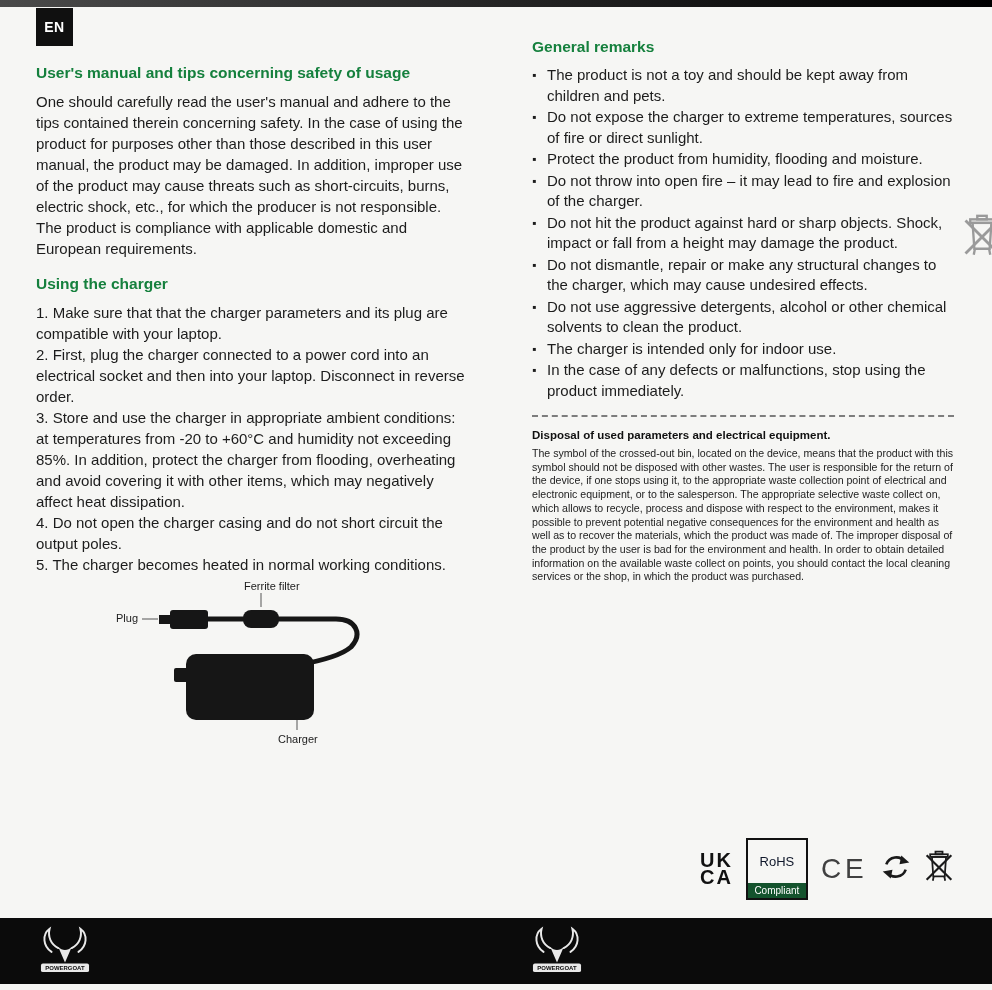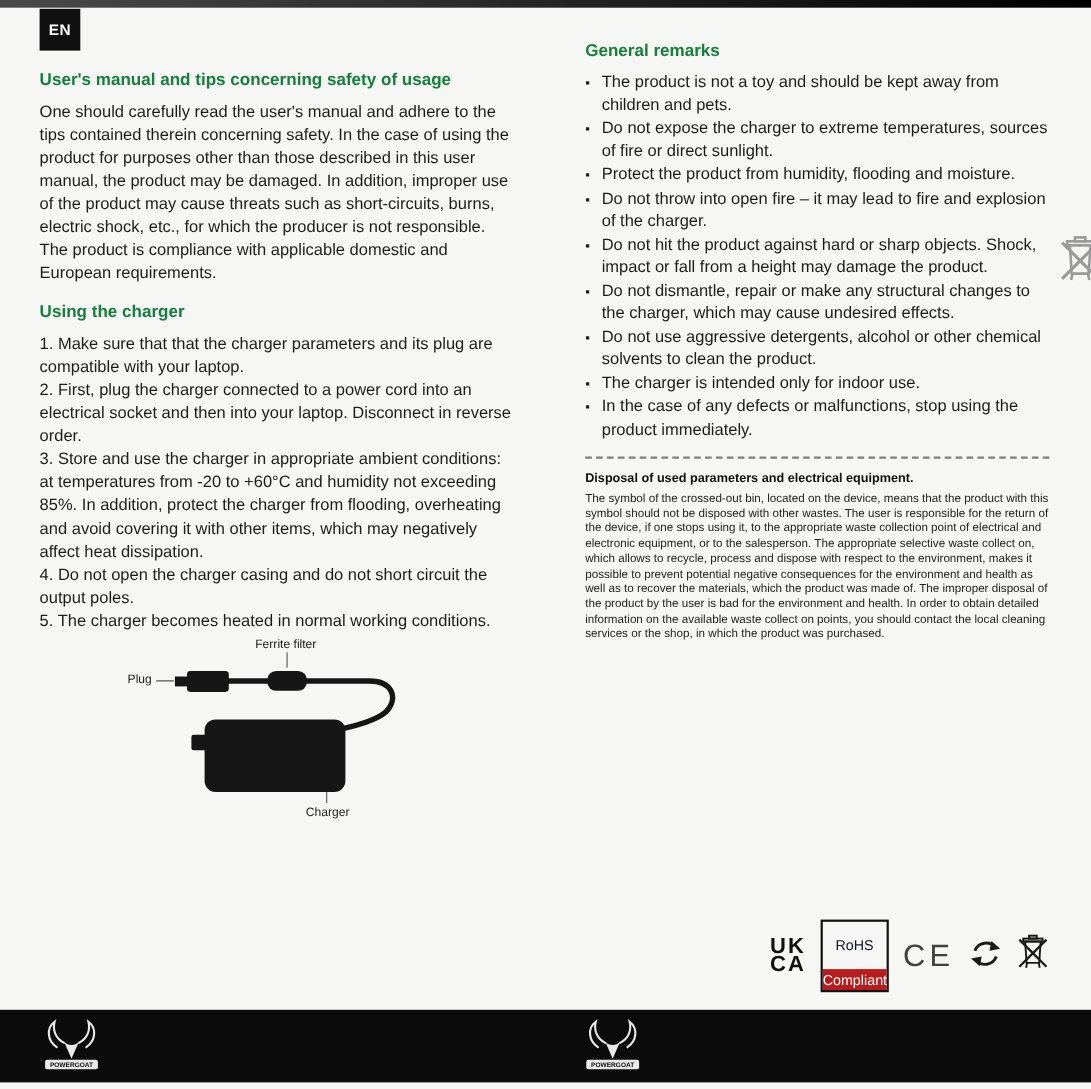--- a/index.html
+++ b/index.html
@@ -36,21 +36,21 @@
   .set-includes{position:absolute;left:36px;top:857px;font-size:14.5px;}
   .set-includes .lbl{font-weight:bold;}
   .set-includes .inc{margin-left:10px;}
   .set-includes .inc::before{content:"▪";font-size:10px;margin-right:6px;position:relative;top:-1px;}
   
   .marks{position:absolute;left:700px;top:846px;width:254px;height:46px;
     display:flex;align-items:center;gap:13px;}
   .ukca{font-weight:bold;font-size:20px;line-height:17px;letter-spacing:2px;color:#111;}
   .rohs{width:58px;border:2px solid #111;text-align:center;background:#f6f6f4;}
   .rohs-top{font-size:13px;font-weight:normal;padding:14px 0;color:#0f172a;}
-  .rohs-bot{background:#b91c1c;color:#fff;font-size:13px;padding:2px 0;}
+  .rohs-bot{background:#14532d;color:#fff;font-size:10px;padding:2px 0;}
   .ce{font-size:28px;letter-spacing:4px;color:#404040;}
   .edge-symbol{position:absolute;left:962px;top:212px;}
   
   .footer{position:absolute;left:0;top:918px;width:100%;height:66px;background:#0b0b0b;}
   .logo{position:absolute;top:7px;}
   .logo-1{left:36px;}
   .logo-2{left:528px;}
 </style>
 </head>
 <body>
@@ -85,21 +85,21 @@
         <path d="M170 42 H300 C320 42 327 57 315 70 C298 85 238 94 170 98 H154" fill="none" stroke="#161616" stroke-width="5" stroke-linecap="round"></path>
 
         <rect x="123" y="38" width="11" height="9" fill="#161616"></rect>
         <rect x="134" y="33" width="38" height="19" rx="3" fill="#161616"></rect>
 
         <rect x="207" y="33" width="36" height="18" rx="8" fill="#161616"></rect>
 
         <rect x="138" y="91" width="17" height="14" rx="2" fill="#161616"></rect>
         <rect x="150" y="77" width="128" height="66" rx="10" fill="#161616"></rect>
       </svg>
-      <span class="dg-label" style="left:196px;top:3px;">Ferrite filter</span>
+      <span class="dg-label" style="left:208px;top:3px;">Ferrite filter</span>
       <span class="dg-label" style="left:80px;top:35px;">Plug</span>
       <span class="dg-label" style="left:242px;top:156px;">Charger</span>
     </div>
   </div>
 
   <div class="col-right">
     <h2>General remarks</h2>
     <ul class="remarks">
       <li>The product is not a toy and should be kept away from children and pets.</li>
       <li>Do not expose the charger to extreme temperatures, sources of fire or direct sunlight.</li>

